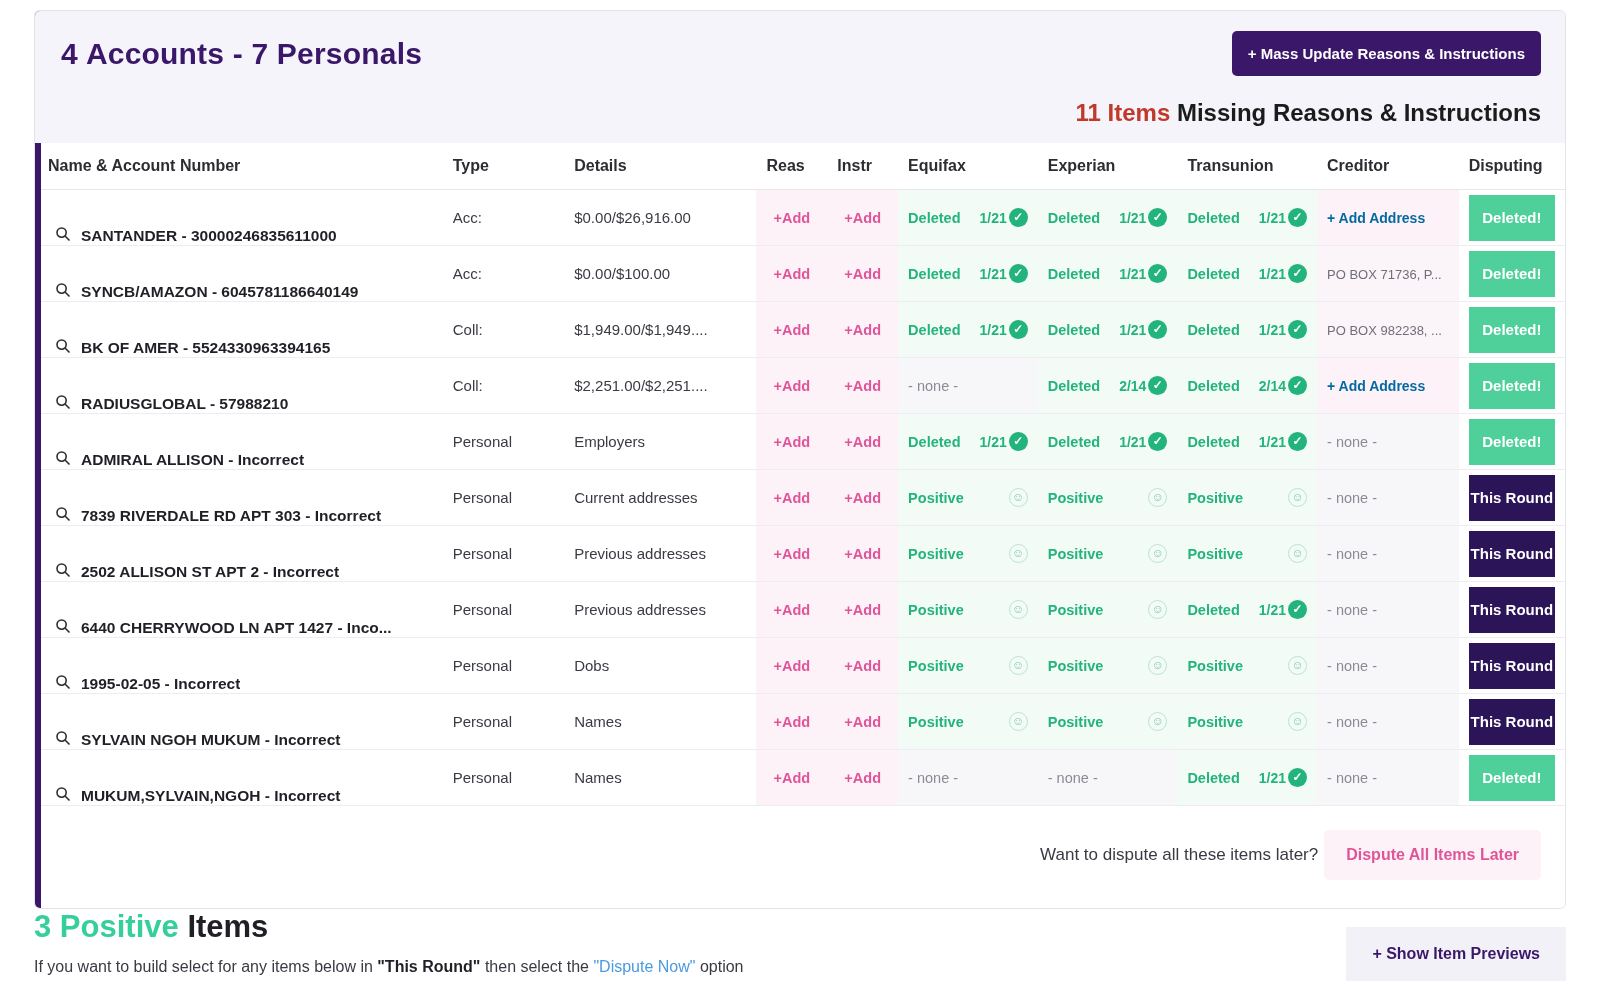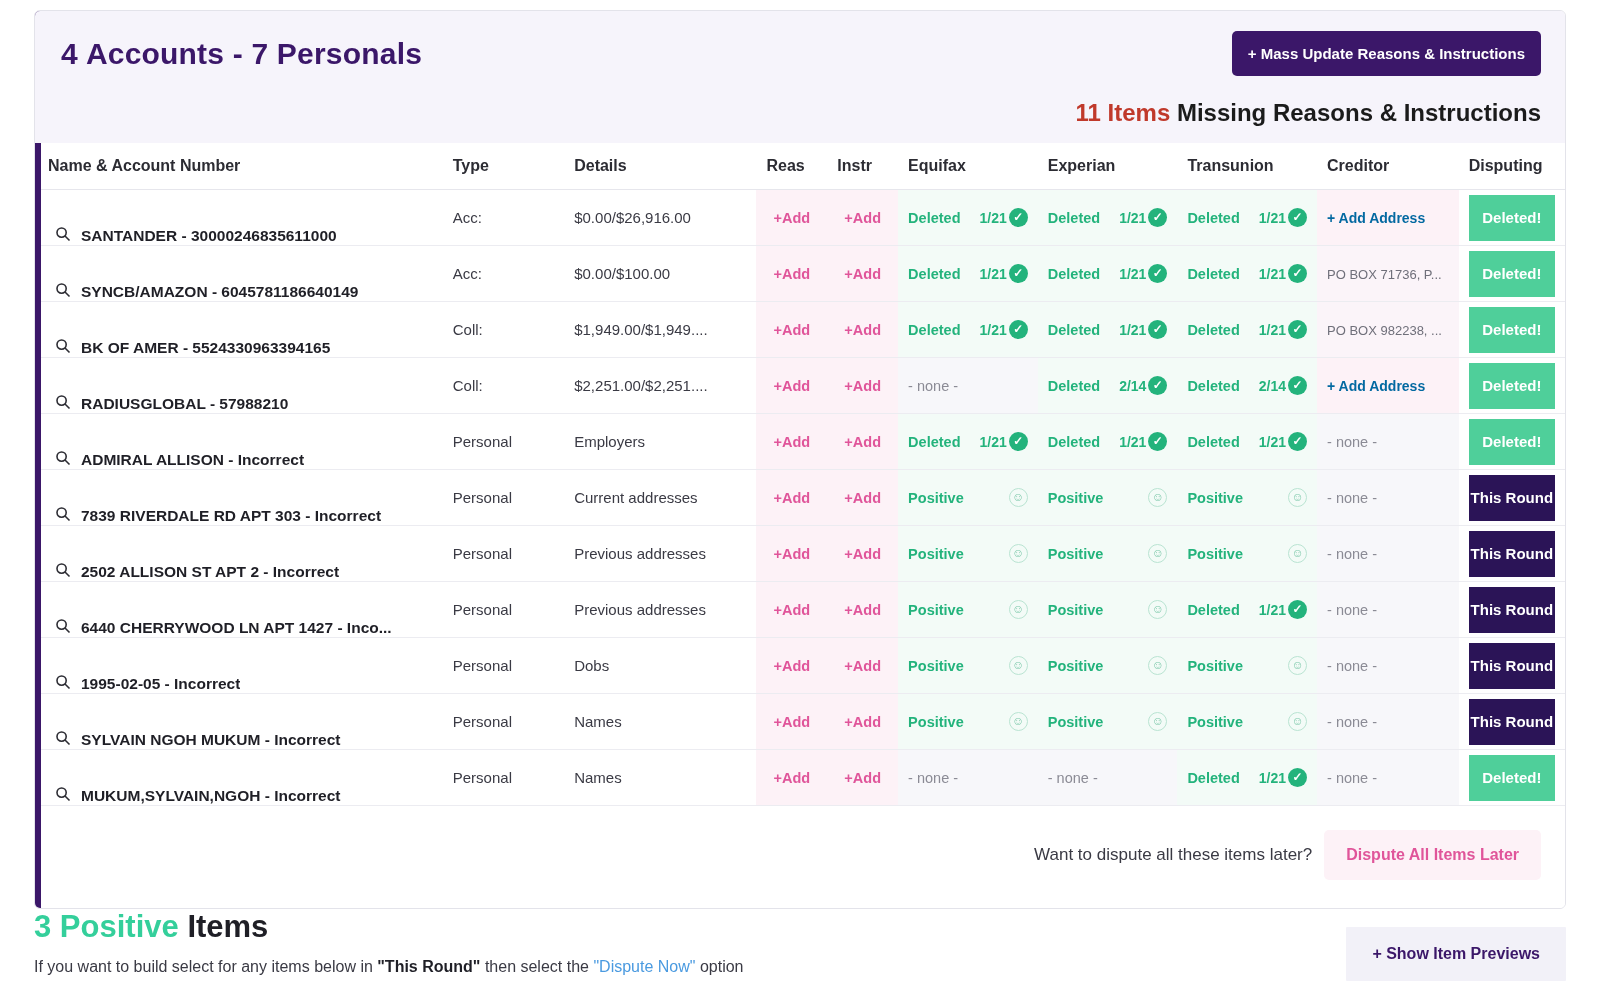--- a/index.html
+++ b/index.html
@@ -207,21 +207,21 @@
     cursor: pointer;
   }
   .disp-deleted { background: #4fcf9a; }
   .disp-this-round { background: #2b1457; }
 
   
   .card-footer {
     display: flex;
     align-items: center;
     justify-content: flex-end;
-    gap: 12px;
+    gap: 6px;
     padding: 24px 24px 28px 24px;
     background: #fff;
   }
   .footer-question {
     font-size: 17px;
     color: #3a3a44;
   }
   .dispute-later-btn {
     background: #fdf2f7;
     color: #e0559a;

